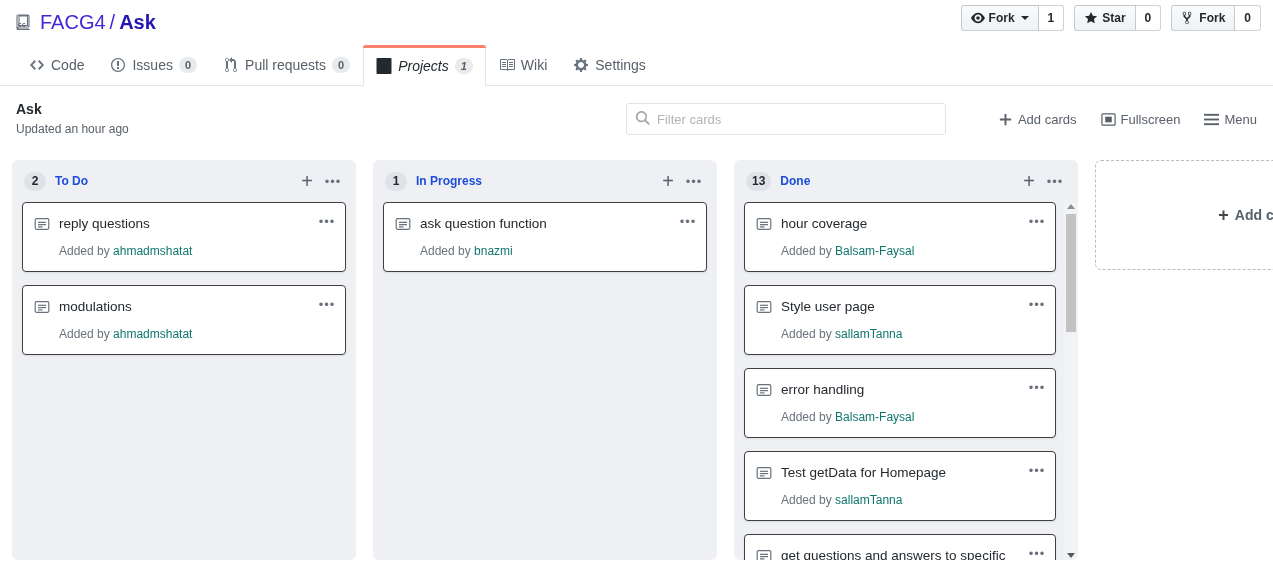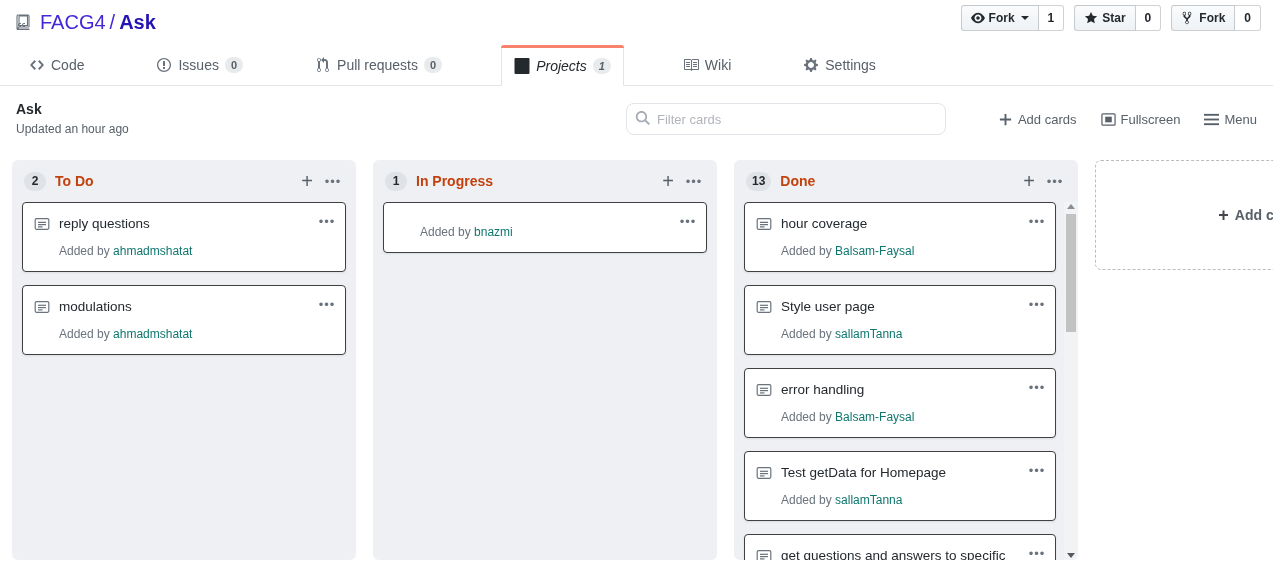--- a/index.html
+++ b/index.html
@@ -103,21 +103,20 @@
   .sicon svg { display: block; }
 
   
   .nav-tabs {
     height: 42px;
     border-bottom: 1px solid #e1e4e8;
     padding: 0 16px;
     display: flex;
     align-items: flex-end;
     background: #fff;
-    gap: 46px;
   }
   .tab {
     position: relative;
     display: flex;
     align-items: center;
     gap: 6px;
     padding: 0 12px;
     height: 41px;
     font-size: 14px;
     color: #586069;
@@ -194,21 +193,21 @@
     margin-right: 28px;
   }
   .filter-box input {
     width: 100%;
     height: 100%;
     padding: 0 10px 0 30px;
     font-size: 13px;
     color: #24292e;
     background: #fff;
     border: 1px solid #e1e4e8;
-    border-radius: 8px;
+    border-radius: 3px;
     outline: none;
     font-family: "Liberation Sans", sans-serif;
   }
   .filter-box input::placeholder { color: #b1b5b9; }
   .filter-search-icon {
     position: absolute;
     left: 9px; top: 8px;
     width: 15px; height: 15px;
     color: #a3aab1;
   }
@@ -260,23 +259,23 @@
     font-size: 12px;
     font-weight: bold;
     line-height: 19px;
     text-align: center;
     color: #24292e;
     background: #dfe2e6;
     border-radius: 20px;
     margin-right: 9px;
   }
   .col-name {
-    font-size: 14px;
+    font-size: 12px;
     font-weight: bold;
-    color: #c2410c;
+    color: #1d4ed8;
     flex: 1;
   }
   .col-add {
     width: 26px; height: 26px;
     display: flex; align-items: center; justify-content: center;
     color: #586069;
     cursor: pointer;
     font-size: 20px;
     line-height: 1;
   }
@@ -612,20 +611,31 @@
   <section class="column">
     <header class="col-head">
       <span class="col-count">1</span>
       <span class="col-name">In Progress</span>
       <span class="col-add">+</span>
       <span class="col-menu">•••</span>
     </header>
     <div class="col-body">
       <div class="cards">
         <article class="card">
+          <div class="card-top">
+            <span class="note-icon">
+              <svg viewBox="0 0 16 16" width="16" height="16" fill="none" stroke="currentColor" stroke-width="1.2">
+                <rect x="1.2" y="2.7" width="13.6" height="10.6" rx="1.2"></rect>
+                <line x1="4" y1="6.3" x2="12" y2="6.3"></line>
+                <line x1="4" y1="8.6" x2="12" y2="8.6"></line>
+                <line x1="4" y1="10.9" x2="8.5" y2="10.9"></line>
+              </svg>
+            </span>
+            <span class="card-title">ask question function</span>
+          </div>
           <span class="card-menu">•••</span>
           <div class="card-meta">
             <span>Added by </span><b>bnazmi</b>
           </div>
         </article>
       </div>
     </div>
   </section>
 
   <section class="column">

